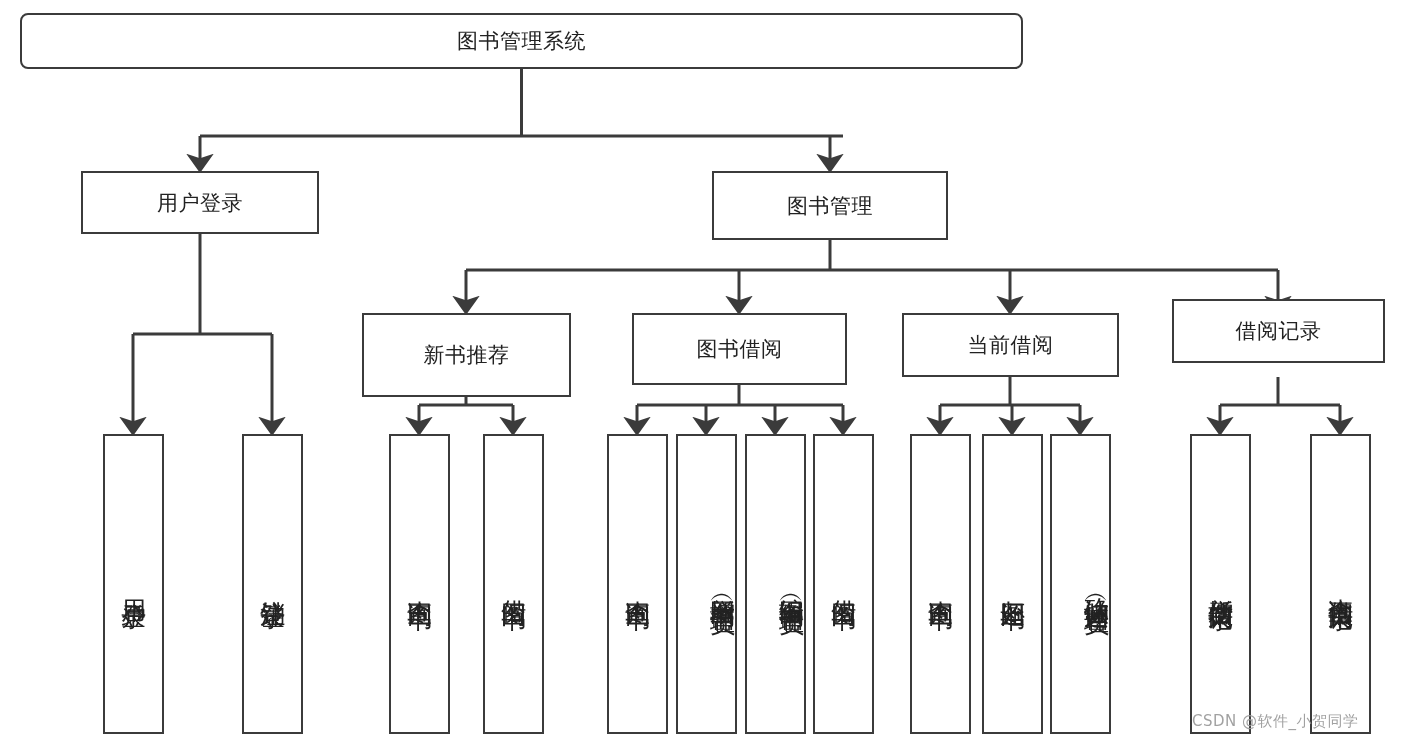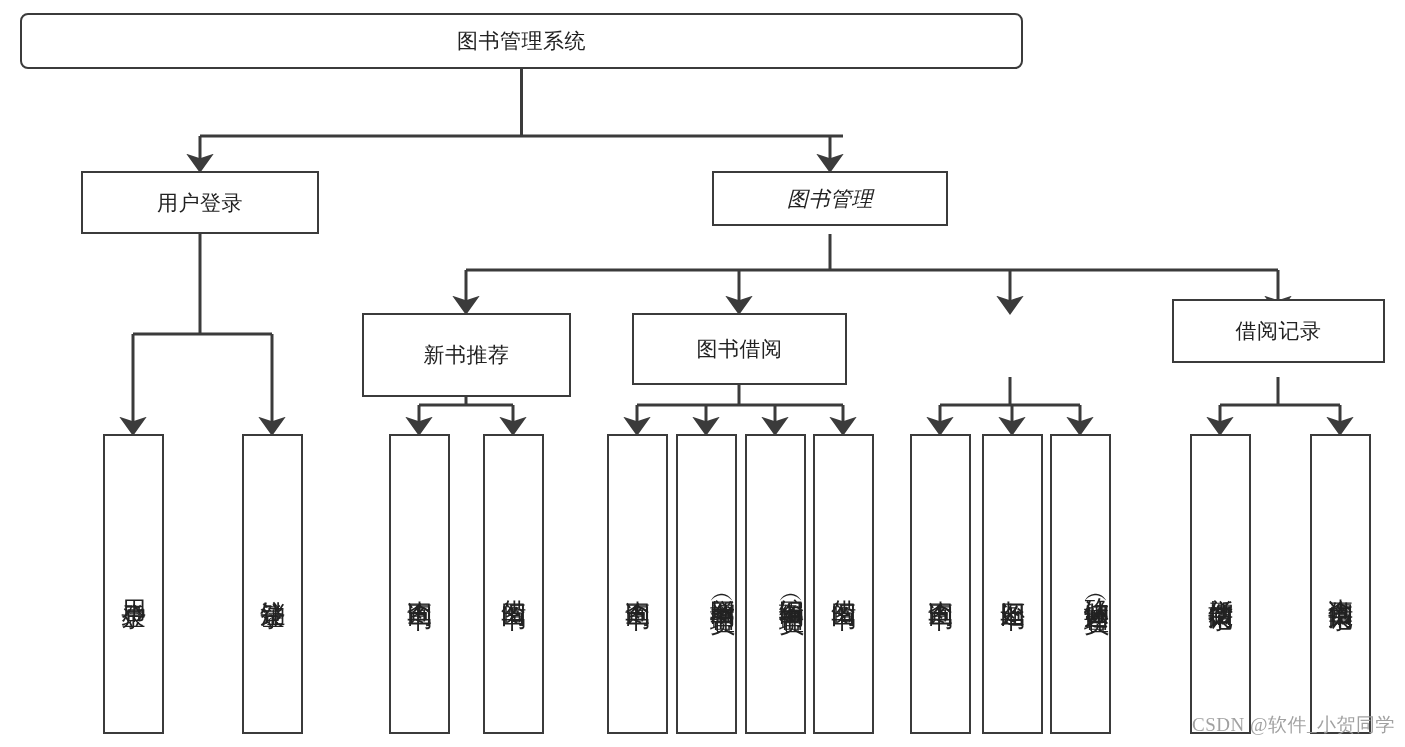--- a/index.html
+++ b/index.html
@@ -49,26 +49,25 @@
     justify-content: center;
     padding-top: 6px;
     text-align: left;
   }
   .node-v.center-v {
     align-items: center;
     padding-top: 0;
   }
   .watermark {
     position: absolute;
-    font-size: 19px;
+    font-size: 15px;
     color: #9a9a9a;
     white-space: nowrap;
     opacity: 0.92;
     letter-spacing: 0.5px;
-    font-family: Liberation Serif, serif;
   }
 </style>
 </head>
 <body>
 
 <div id="stage">
 
   <svg id="diagram-svg" viewBox="0 0 1405 747" xmlns="http://www.w3.org/2000/svg">
     <defs>
       <marker id="arrow" markerWidth="10" markerHeight="10" refX="3.1" refY="5" orient="auto" markerUnits="strokeWidth">
@@ -115,24 +114,25 @@
       <path d="M1278,377 L1278,405"></path>
       <path d="M1220,405 L1340,405"></path>
       <path d="M1220,405 L1220,426" marker-end="url(#arrow)"></path>
       <path d="M1340,405 L1340,426" marker-end="url(#arrow)"></path>
     </g>
   </svg>
 
   <div class="node-box node-h" style="left:20px;top:13px;width:1003px;height:56px;border-radius:8px;">图书管理系统</div>
 
   <div class="node-box node-h" style="left:81px;top:171px;width:238px;height:63px;">用户登录</div>
-  <div class="node-box node-h" style="left:712px;top:171px;width:236px;height:55px;font-style:italic;">图书管理</div>
+  <div class="node-box node-h" style="left:712px;top:171px;width:236px;height:69px;">图书管理</div>
 
   <div class="node-box node-h" style="left:362px;top:313px;width:209px;height:84px;">新书推荐</div>
   <div class="node-box node-h" style="left:632px;top:313px;width:215px;height:72px;">图书借阅</div>
+  <div class="node-box node-h" style="left:902px;top:313px;width:217px;height:64px;">当前借阅</div>
   <div class="node-box node-h" style="left:1172px;top:299px;width:213px;height:64px;">借阅记录</div>
 
   <div class="node-box node-v center-v" style="left:103px;top:434px;width:61px;height:300px;">用户登录</div>
   <div class="node-box node-v center-v" style="left:242px;top:434px;width:61px;height:300px;">注销登录</div>
 
   <div class="node-box node-v center-v" style="left:389px;top:434px;width:61px;height:300px;">查询图书</div>
   <div class="node-box node-v center-v" style="left:483px;top:434px;width:61px;height:300px;">借阅图书</div>
 
   <div class="node-box node-v center-v" style="left:607px;top:434px;width:61px;height:300px;">查询图书</div>
   <div class="node-box node-v" style="left:676px;top:434px;width:61px;height:300px;">新增图书（管理员）</div>

